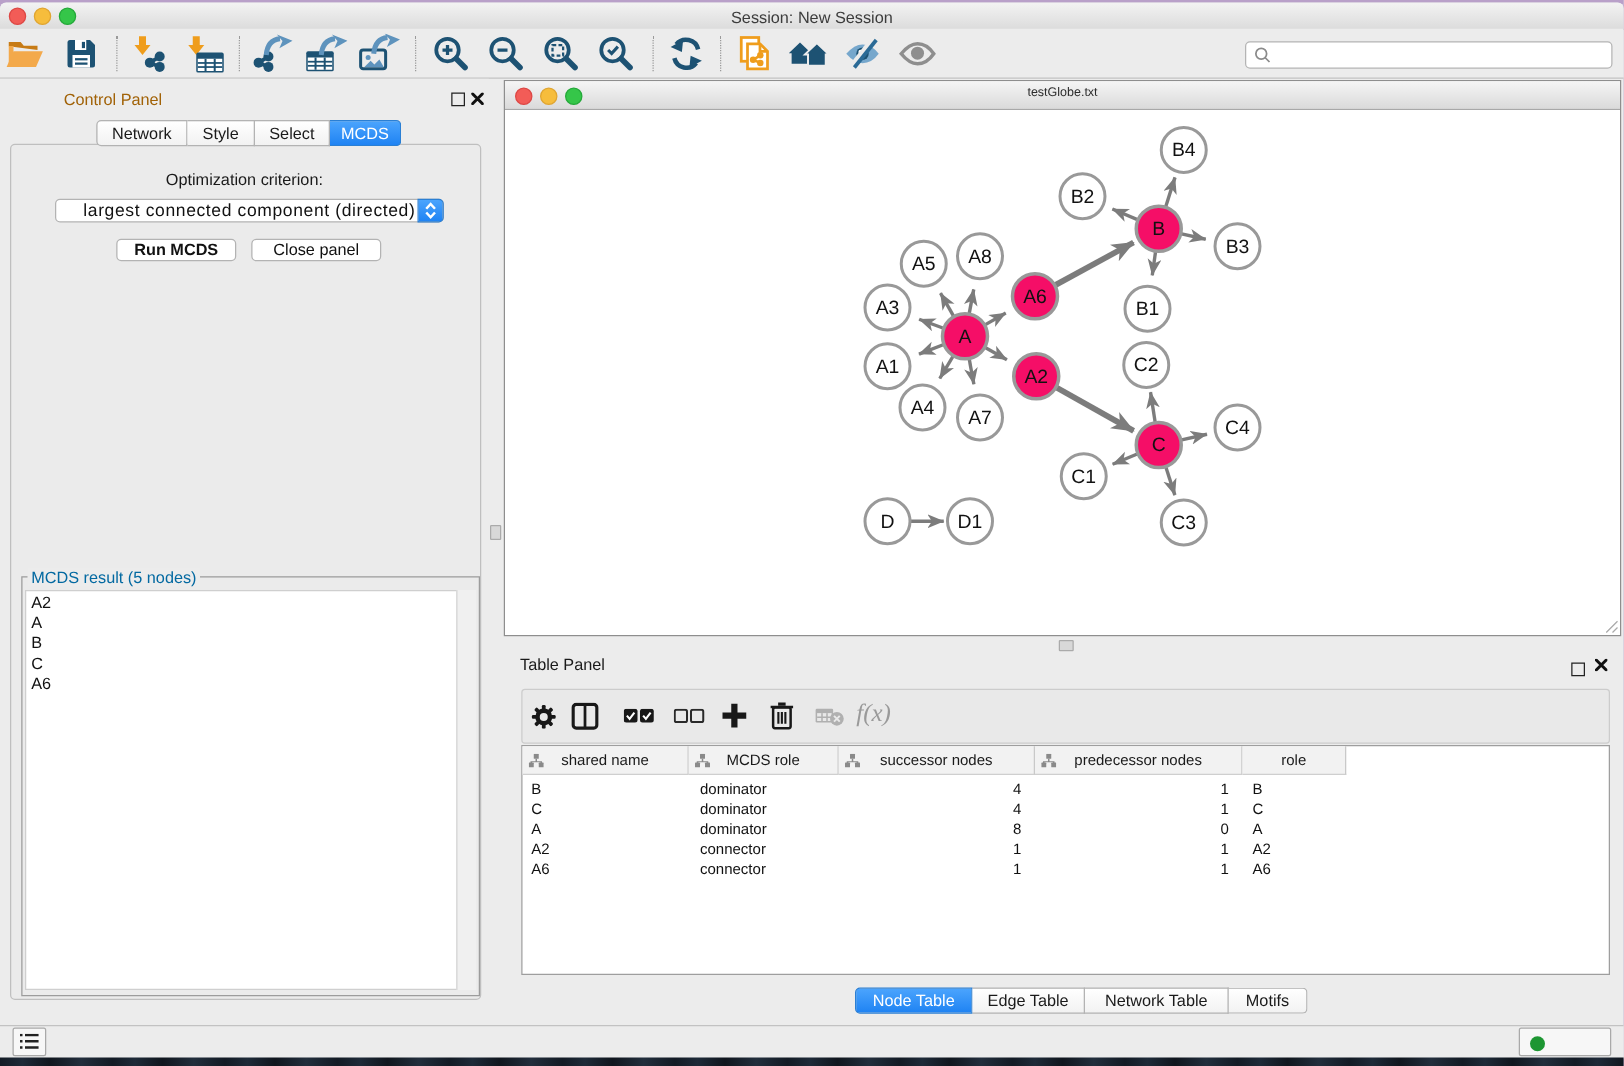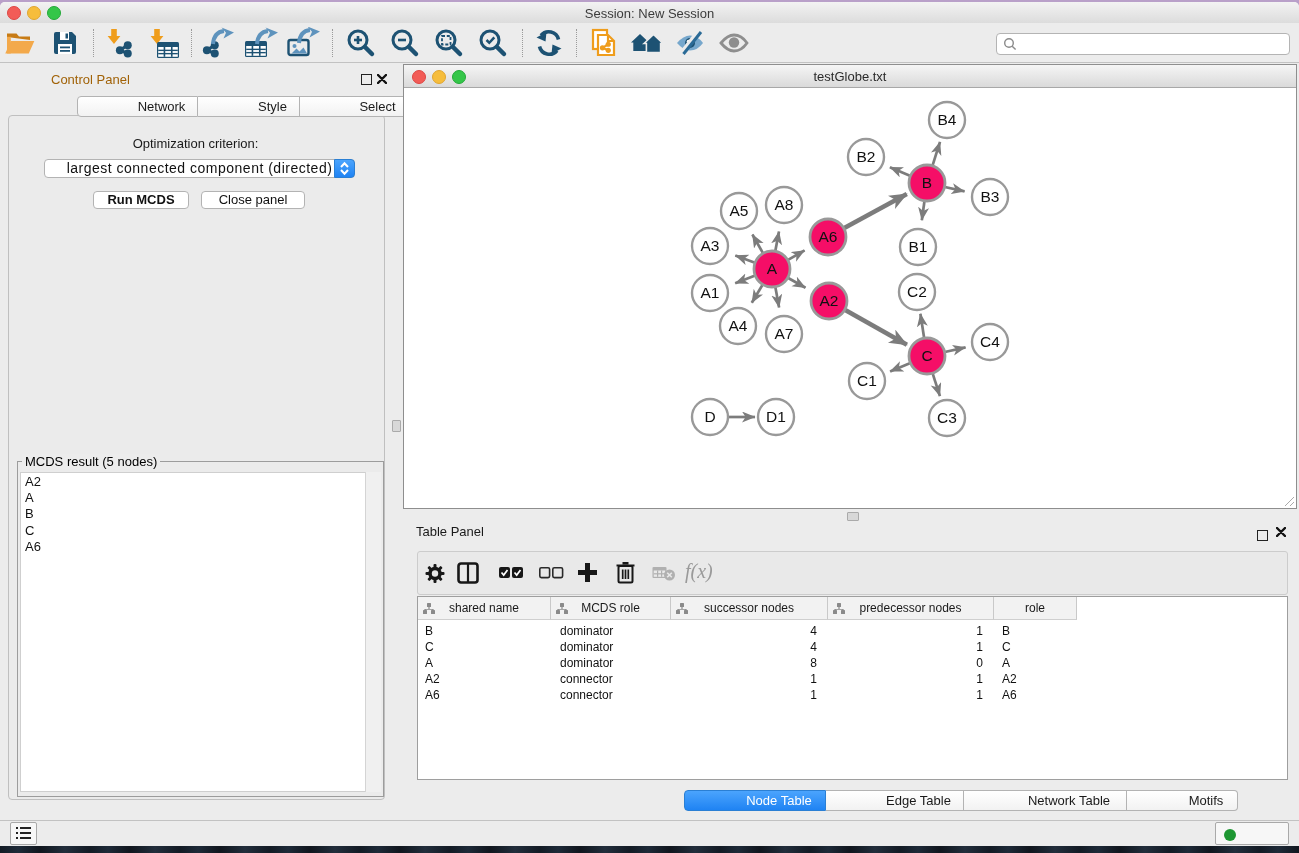--- a/index.html
+++ b/index.html
@@ -26,57 +26,57 @@
 #search{position:absolute;left:996px;top:33px;width:292px;height:20px;background:#fff;
   border:1px solid #b4b4b4;border-radius:4px;}
 
 #cp{position:absolute;left:0;top:63px;width:391px;height:757px;background:#ececec;}
 #cptitle{position:absolute;left:24px;top:9px;font-size:13px;color:#a16207;margin-left:27px;}
 .maxbtn{position:absolute;width:9px;height:9px;border:1.5px solid #222;}
 #cpbody{position:absolute;left:8px;top:52px;width:375px;height:683px;
   background:#ebebeb;border:1px solid #bfbfbf;border-radius:4px;}
 .tabs{position:absolute;display:flex;}
 .tab{height:19px;line-height:19px;font-size:13px;color:#1a1a1a;text-align:center;
-  background:linear-gradient(#fff,#f2f2f2);border:1px solid #b3b3b3;border-left:none;padding-left:48px;}
+  background:linear-gradient(#fff,#f2f2f2);border:1px solid #b3b3b3;border-left:none;}
 .tab.first{border-left:1px solid #b3b3b3;border-radius:4px 0 0 4px;}
 .tab.last{border-radius:0 4px 4px 0;}
 .tab.sel{background:linear-gradient(#4ba4fd,#1f83f3);color:#fff;border-color:#2a7fd4;}
 #optlabel{position:absolute;left:0;top:73px;width:391px;text-align:center;
   font-size:13px;color:#1a1a1a;}
 #combo{position:absolute;left:44px;top:96px;width:309px;height:17px;background:#fff;
   border:1px solid #b3b3b3;border-radius:4px;font-size:14px;letter-spacing:0.5px;color:#111;
   text-align:center;line-height:17px;}
 #combo .step{position:absolute;right:-1px;top:-1px;width:19px;height:17px;
   background:linear-gradient(#4ba4fd,#1f83f3);border:1px solid #2a7fd4;
   border-radius:0 4px 4px 0;}
 .btn{position:absolute;height:16px;background:#fff;
   border:1px solid #b3b3b3;border-radius:4px;font-size:13px;color:#111;
   text-align:center;line-height:16px;}
 #groupbox{position:absolute;left:17px;top:398px;width:365px;height:334px;
   border:1px solid #9c9c9c;}
 #grouplabel{position:absolute;left:4px;top:-8px;background:#ececec;padding:0 3px;
-  font-size:13px;color:#000000;}
+  font-size:13px;color:#0369a1;}
 #mlist{position:absolute;left:2px;top:10px;width:359px;height:320px;background:#fff;
   border:1px solid #cfcfcf;font-size:13px;color:#111;line-height:16.2px;padding:1px 0 0 4px;
   box-sizing:border-box;}
 #mscroll{position:absolute;right:2px;top:10px;width:15px;height:320px;background:#f0f0f0;
   border-left:1px solid #d4d4d4;}
 
 #statusbar{position:absolute;left:0;top:820px;width:1299px;height:26px;background:#ececec;
   border-top:1px solid #c2c2c2;}
 #memory{position:absolute;right:10px;top:1px;width:72px;height:21px;background:#f7f7f7;
   border:1px solid #a9a9a9;border-radius:2px;font-size:18px;color:#111;line-height:21px;}
 #bottomdark{position:absolute;left:0;top:846px;width:1299px;height:7px;
   background:repeating-linear-gradient(90deg,#131b25 0px,#1e2a38 18px,#10161e 40px,#222e3c 65px,#131b25 90px);}
 
 #netwin{position:absolute;left:403px;top:64px;width:894px;height:445px;background:#fff;
   border:1px solid #8e8e8e;box-sizing:border-box;}
 #nettitle{position:absolute;left:0;top:0;width:100%;height:22px;
   background:linear-gradient(#f5f5f5,#dadada);border-bottom:1px solid #a8a8a8;}
-#netname{position:absolute;top:4px;width:100%;text-align:center;font-size:13px;color:#2b2b2b;}
+#netname{position:absolute;top:4px;width:100%;text-align:center;font-size:10px;color:#2b2b2b;}
 
 #tptitle{position:absolute;left:416px;top:524px;font-size:13px;color:#1a1a1a;}
 #tbar{position:absolute;left:417px;top:551px;width:871px;height:44px;background:#e9e9e9;
   border:1px solid #cccccc;border-radius:3px;box-sizing:border-box;}
 #tablebox{position:absolute;left:417px;top:596px;width:871px;height:184px;background:#fff;
   border:1px solid #9e9e9e;box-sizing:border-box;}
 .th{position:absolute;top:0;height:23px;background:#f2f2f2;border-bottom:1px solid #cfcfcf;
   font-size:12px;color:#1a1a1a;box-sizing:border-box;border-right:1px solid #c9c9c9;}
 .th span{position:absolute;top:4px;width:100%;text-align:center;}
 .trow{position:absolute;font-size:12px;color:#111;height:16px;line-height:16px;}

